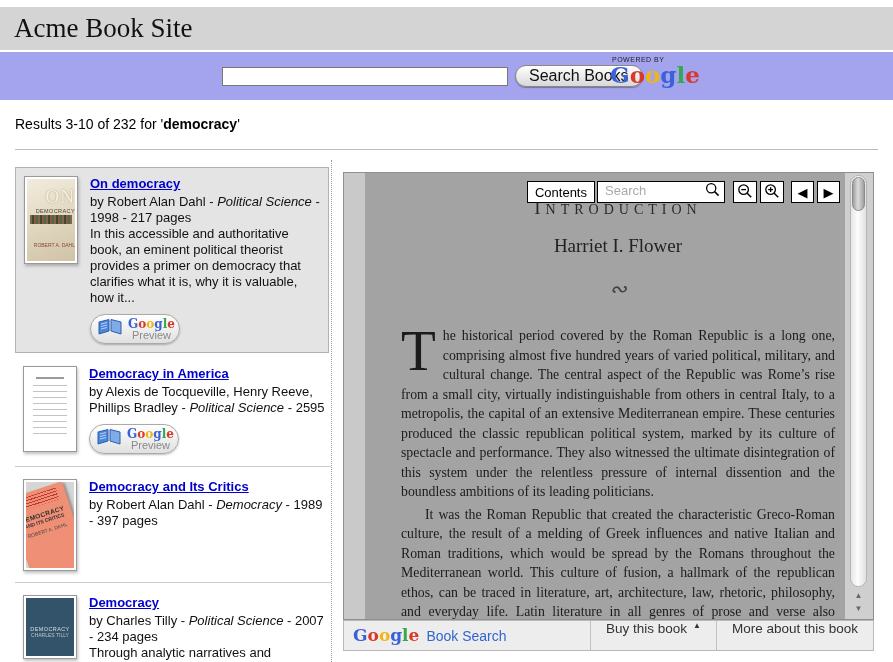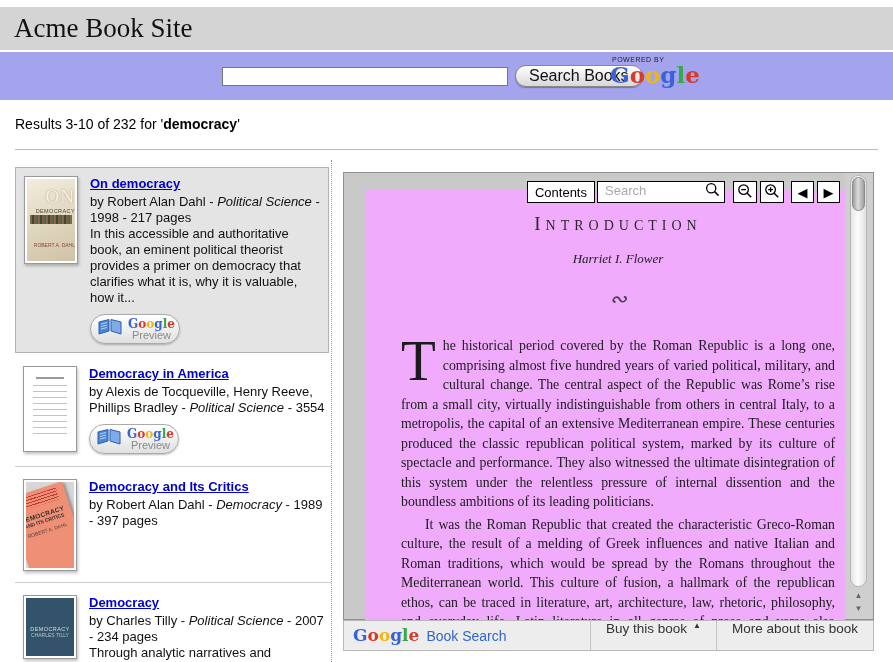--- a/index.html
+++ b/index.html
@@ -85,27 +85,27 @@
                  border:1px solid #aaa; border-radius:15px;
                  background:linear-gradient(#ffffff,#e0e0e0);
                  box-shadow:0 1px 2px rgba(0,0,0,.25); padding:0 6px; cursor:pointer; }
   .pv-text { margin-left:5px; text-align:center; }
   .pv-label { font-size:11px; color:#8a8a8a; display:block; line-height:11px; }
 
   
   .viewer { position:absolute; left:343px; top:172px; width:531px; height:448px;
             border:1px solid #8f8f8f; background:#c9c9c9; }
   .page-gutter { position:absolute; left:0; top:0; width:21px; height:100%; background:#c9c9c9; }
-  .book-page { position:absolute; left:21px; top:16px; width:480px; height:100%; background:#f0abfc;
+  .book-page { position:absolute; left:21px; top:0; width:480px; height:100%; background:#a3a3a3;
                overflow:hidden; font-family:"Liberation Serif", serif; color:#1b1b1b;
                padding:22px 10px 0 36px; }
   .bp-heading { text-align:center; letter-spacing:5px; color:#2a2a2a; margin-top:2px; }
   .bp-h-init { font-size:19px; }
   .bp-h-rest { font-size:14px; }
-  .bp-author { text-align:center; font-style:italic; font-size:13px; margin-top:16px; color:#222; }
+  .bp-author { text-align:center; font-size:19px; margin-top:16px; color:#222; }
   .bp-ornament { text-align:center; font-size:21px; margin-top:20px; color:#444; font-style:italic; }
   .bp-p1 { margin:24px 0 0 0; text-align:justify; font-size:13.8px; line-height:19.5px; }
   .dropcap { float:left; font-size:57px; line-height:44px; padding:3px 7px 0 0; }
   .bp-p2 { margin:3px 0 0 0; text-indent:24px; text-align:justify; font-size:13.8px; line-height:19.5px; }
 
   
   .viewer-toolbar { position:absolute; top:8px; right:33px; display:flex; align-items:center; }
   .tb-btn { height:22px; border:1px solid #000; background:#fff; font-size:13px; color:#000;
             display:flex; align-items:center; justify-content:center; padding:0 6px;
             margin-left:3px; cursor:pointer; font-family:"Liberation Sans", sans-serif; }
@@ -199,21 +199,21 @@
       <div class="cover-col">
         <span class="cover-frame">
           <span class="cov2" style="display:block">
             <span class="cov2-title"></span>
             <span class="cov2-lines"></span>
           </span>
         </span>
       </div>
       <div class="entry-text">
         <a class="entry-title">Democracy in America</a>
-        <div class="byline"><span>by Alexis de Tocqueville, Henry Reeve, Phillips Bradley - </span><i>Political Science</i><span> - 3554</span></div>
+        <div class="byline"><span>by Alexis de Tocqueville, Henry Reeve, Phillips Bradley - </span><i>Political Science</i><span> - 2595</span></div>
         <div class="preview-btn">
           <span><svg width="26" height="18" viewBox="0 0 26 18">
                 <path d="M2 4 L12 1.5 L12 13 L2 16 Z" fill="#4a86d8" stroke="#2c5fae" stroke-width="1"></path>
                 <path d="M24 4 L14 1.5 L14 13 L24 16 Z" fill="#7fabe9" stroke="#2c5fae" stroke-width="1"></path>
                 <path d="M4 6 L10 4.5 M4 8.5 L10 7 M4 11 L10 9.5" stroke="#d9e6f8" stroke-width="0.8" fill="none"></path>
               </svg></span>
           <span class="pv-text">
             <span class="google-logo small"><span class="c-b">G</span><span class="c-r">o</span><span class="c-y">o</span><span class="c-b">g</span><span class="c-g">l</span><span class="c-r">e</span></span>
             <span class="pv-label">Preview</span>
           </span>

